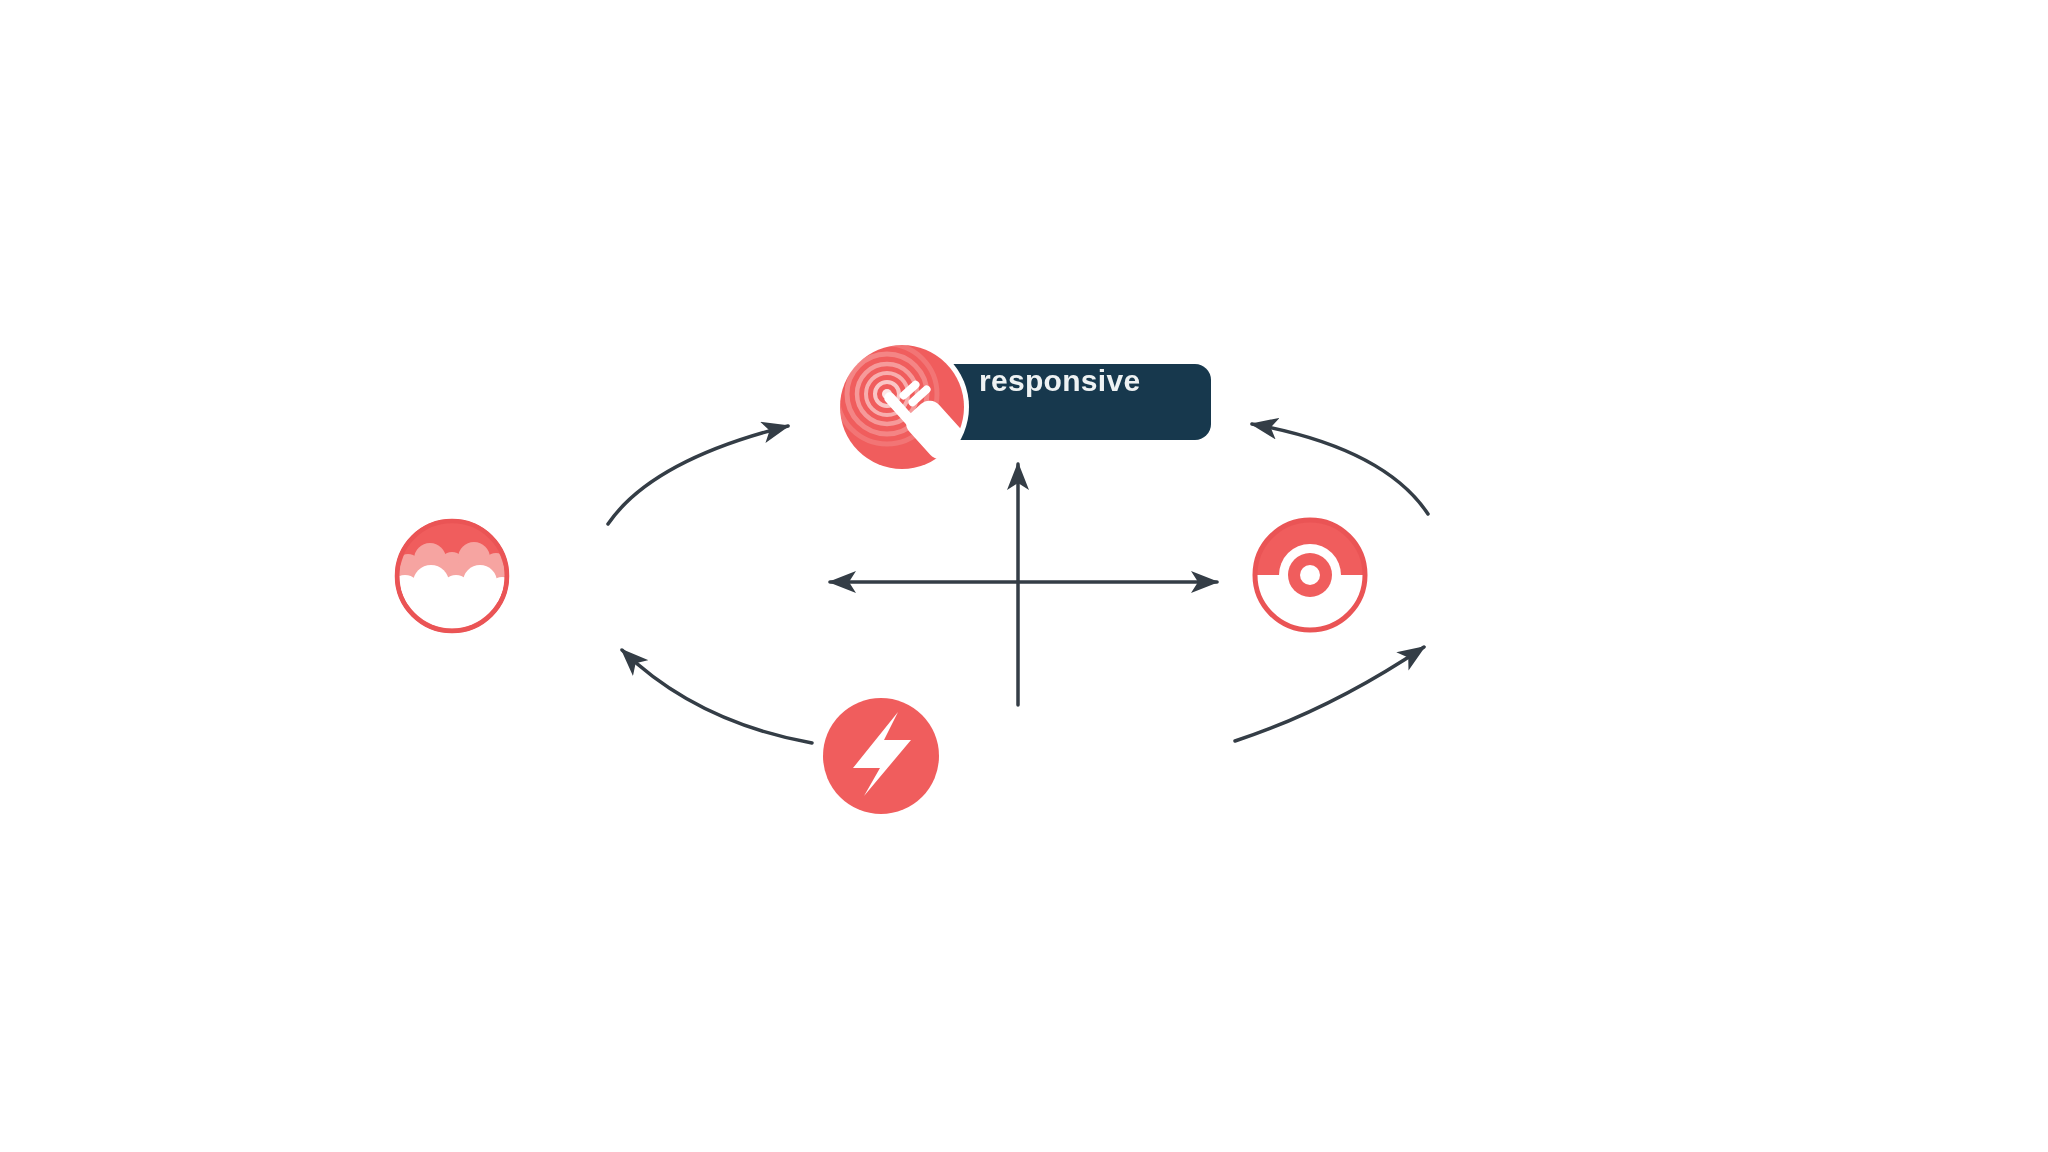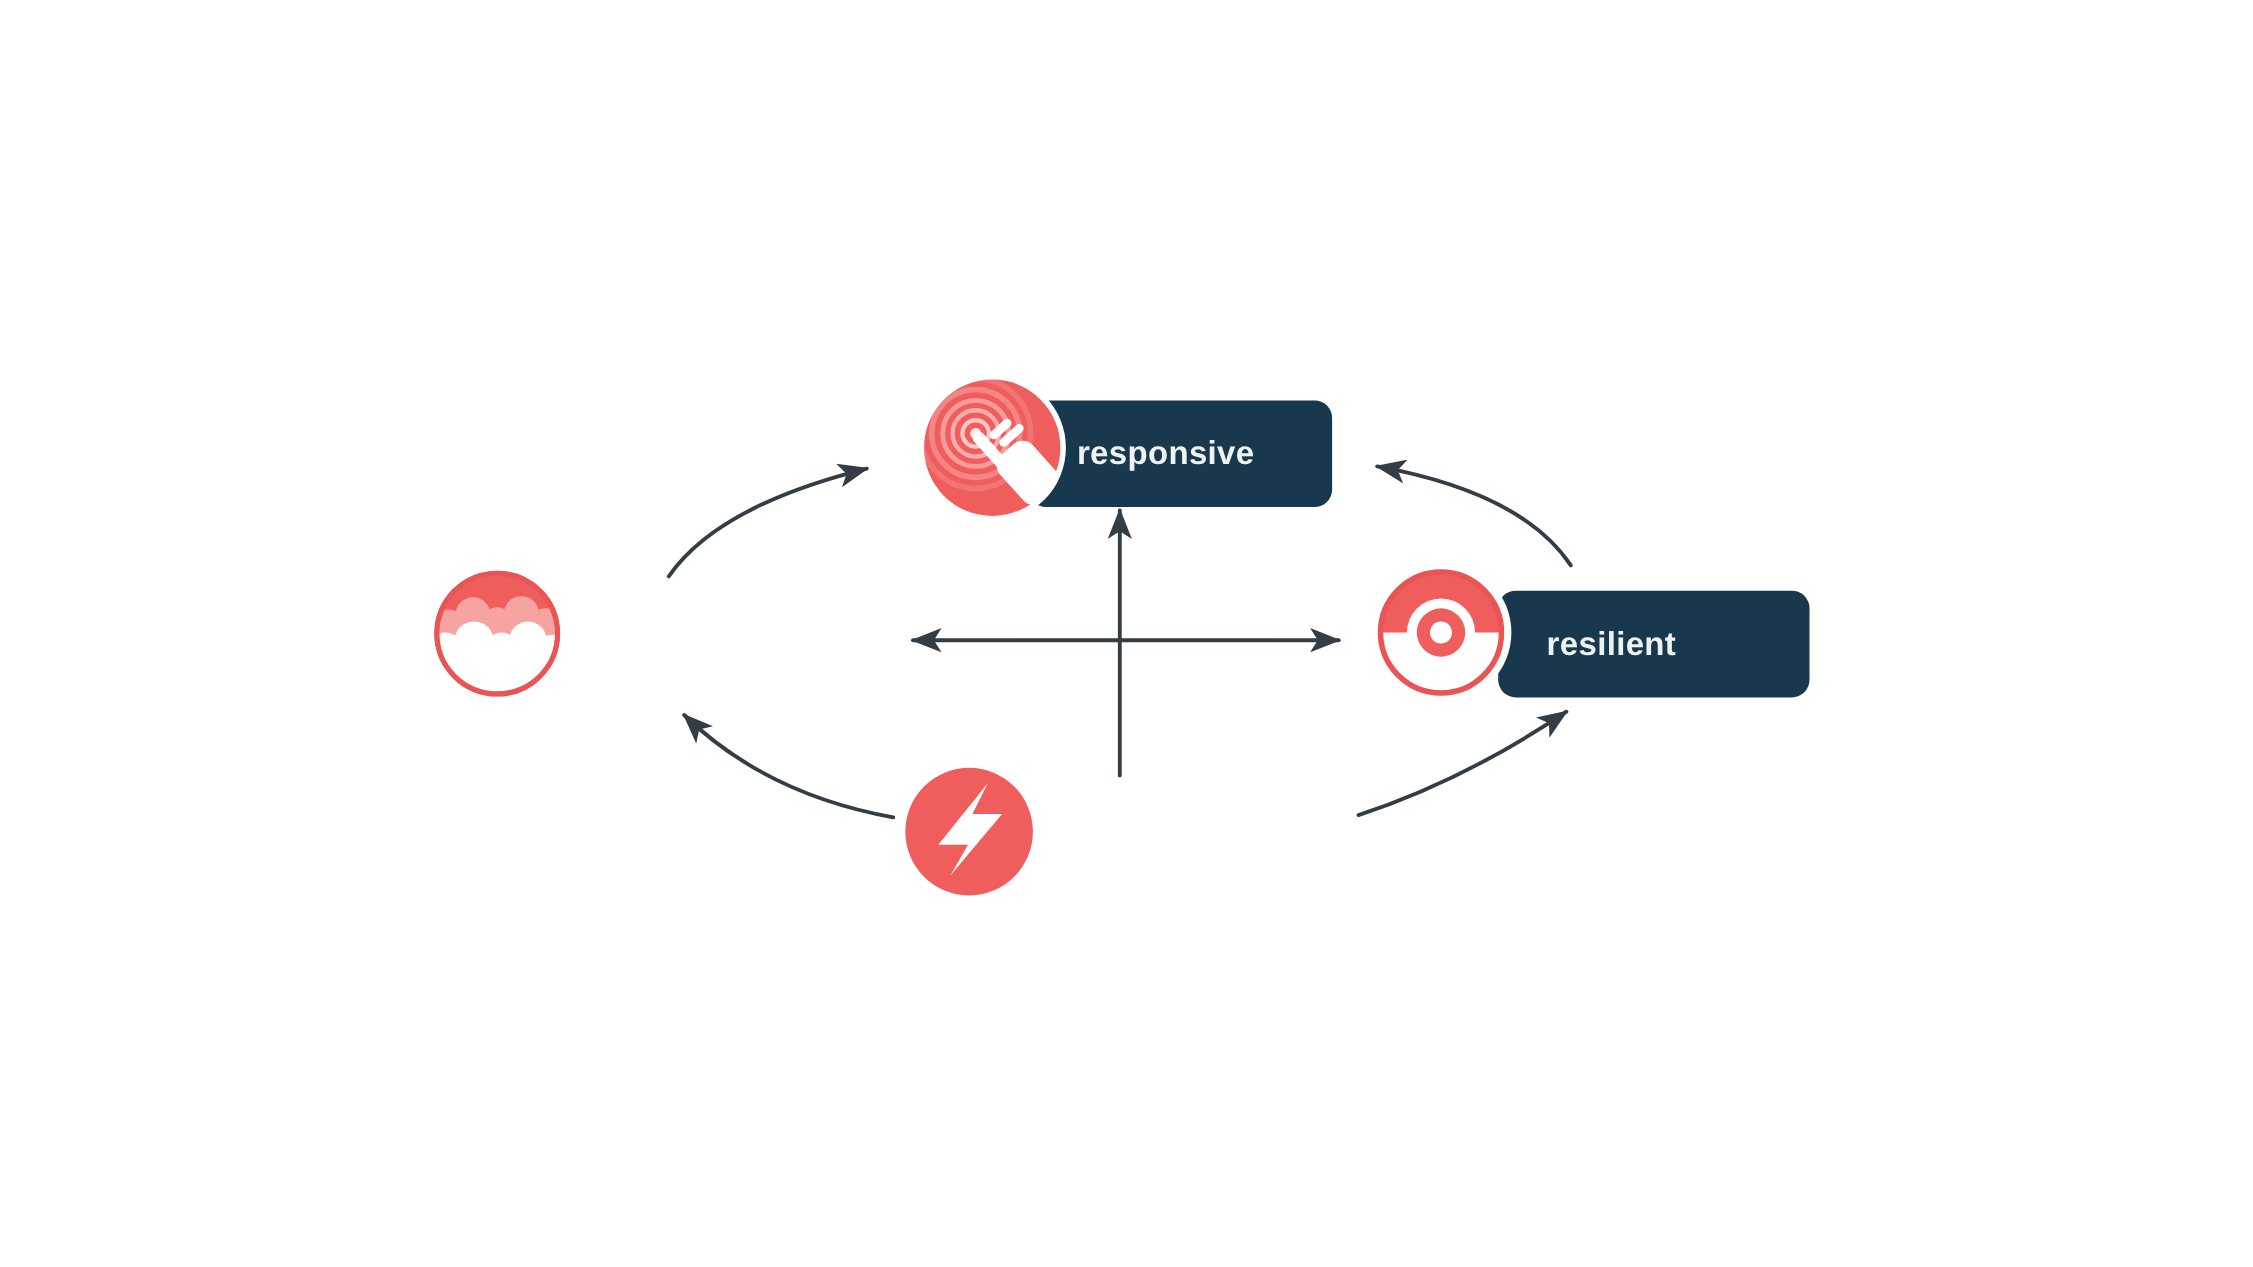--- a/index.html
+++ b/index.html
@@ -5,25 +5,25 @@
   html,body{margin:0;padding:0;background:#ffffff;}
   .canvas{
     position:relative;
     width:2048px;height:1152px;
     background:#ffffff;
     overflow:hidden;
     font-family:"Liberation Sans", sans-serif;
   }
   .node{
     position:absolute;
-    height:97px;
+    height:76px;
     background:#17384d;
     border-radius:16px;
     display:flex;
-    align-items:center;
+    align-items:flex-start;
     box-sizing:border-box;
     padding-left:44px;
   }
   .node-label{
     color:#eef2f3;
     font-size:30px;
     font-weight:700;
     letter-spacing:0.3px;
     white-space:nowrap;
   }
@@ -36,23 +36,20 @@
     pointer-events:none;
   }
 </style>
 </head>
 <body>
 
 <div class="canvas">
 
   <div class="node" id="box-responsive">
     <span class="node-label">responsive</span>
-  </div>
-  <div class="node" id="box-resilient">
-    <span class="node-label">resilient</span>
   </div>
 
   <svg class="overlay" viewBox="0 0 2048 1152">
     <defs>
       <marker id="ah" markerUnits="userSpaceOnUse" markerWidth="30" markerHeight="22" refX="26" refY="11" orient="auto-start-reverse">
         <path d="M0,0 L28,11 L0,22 L7,11 Z" fill="#343d46"></path>
       </marker>
       <clipPath id="clip-responsive">
           <circle cx="902" cy="407" r="63"></circle>
         </clipPath>

